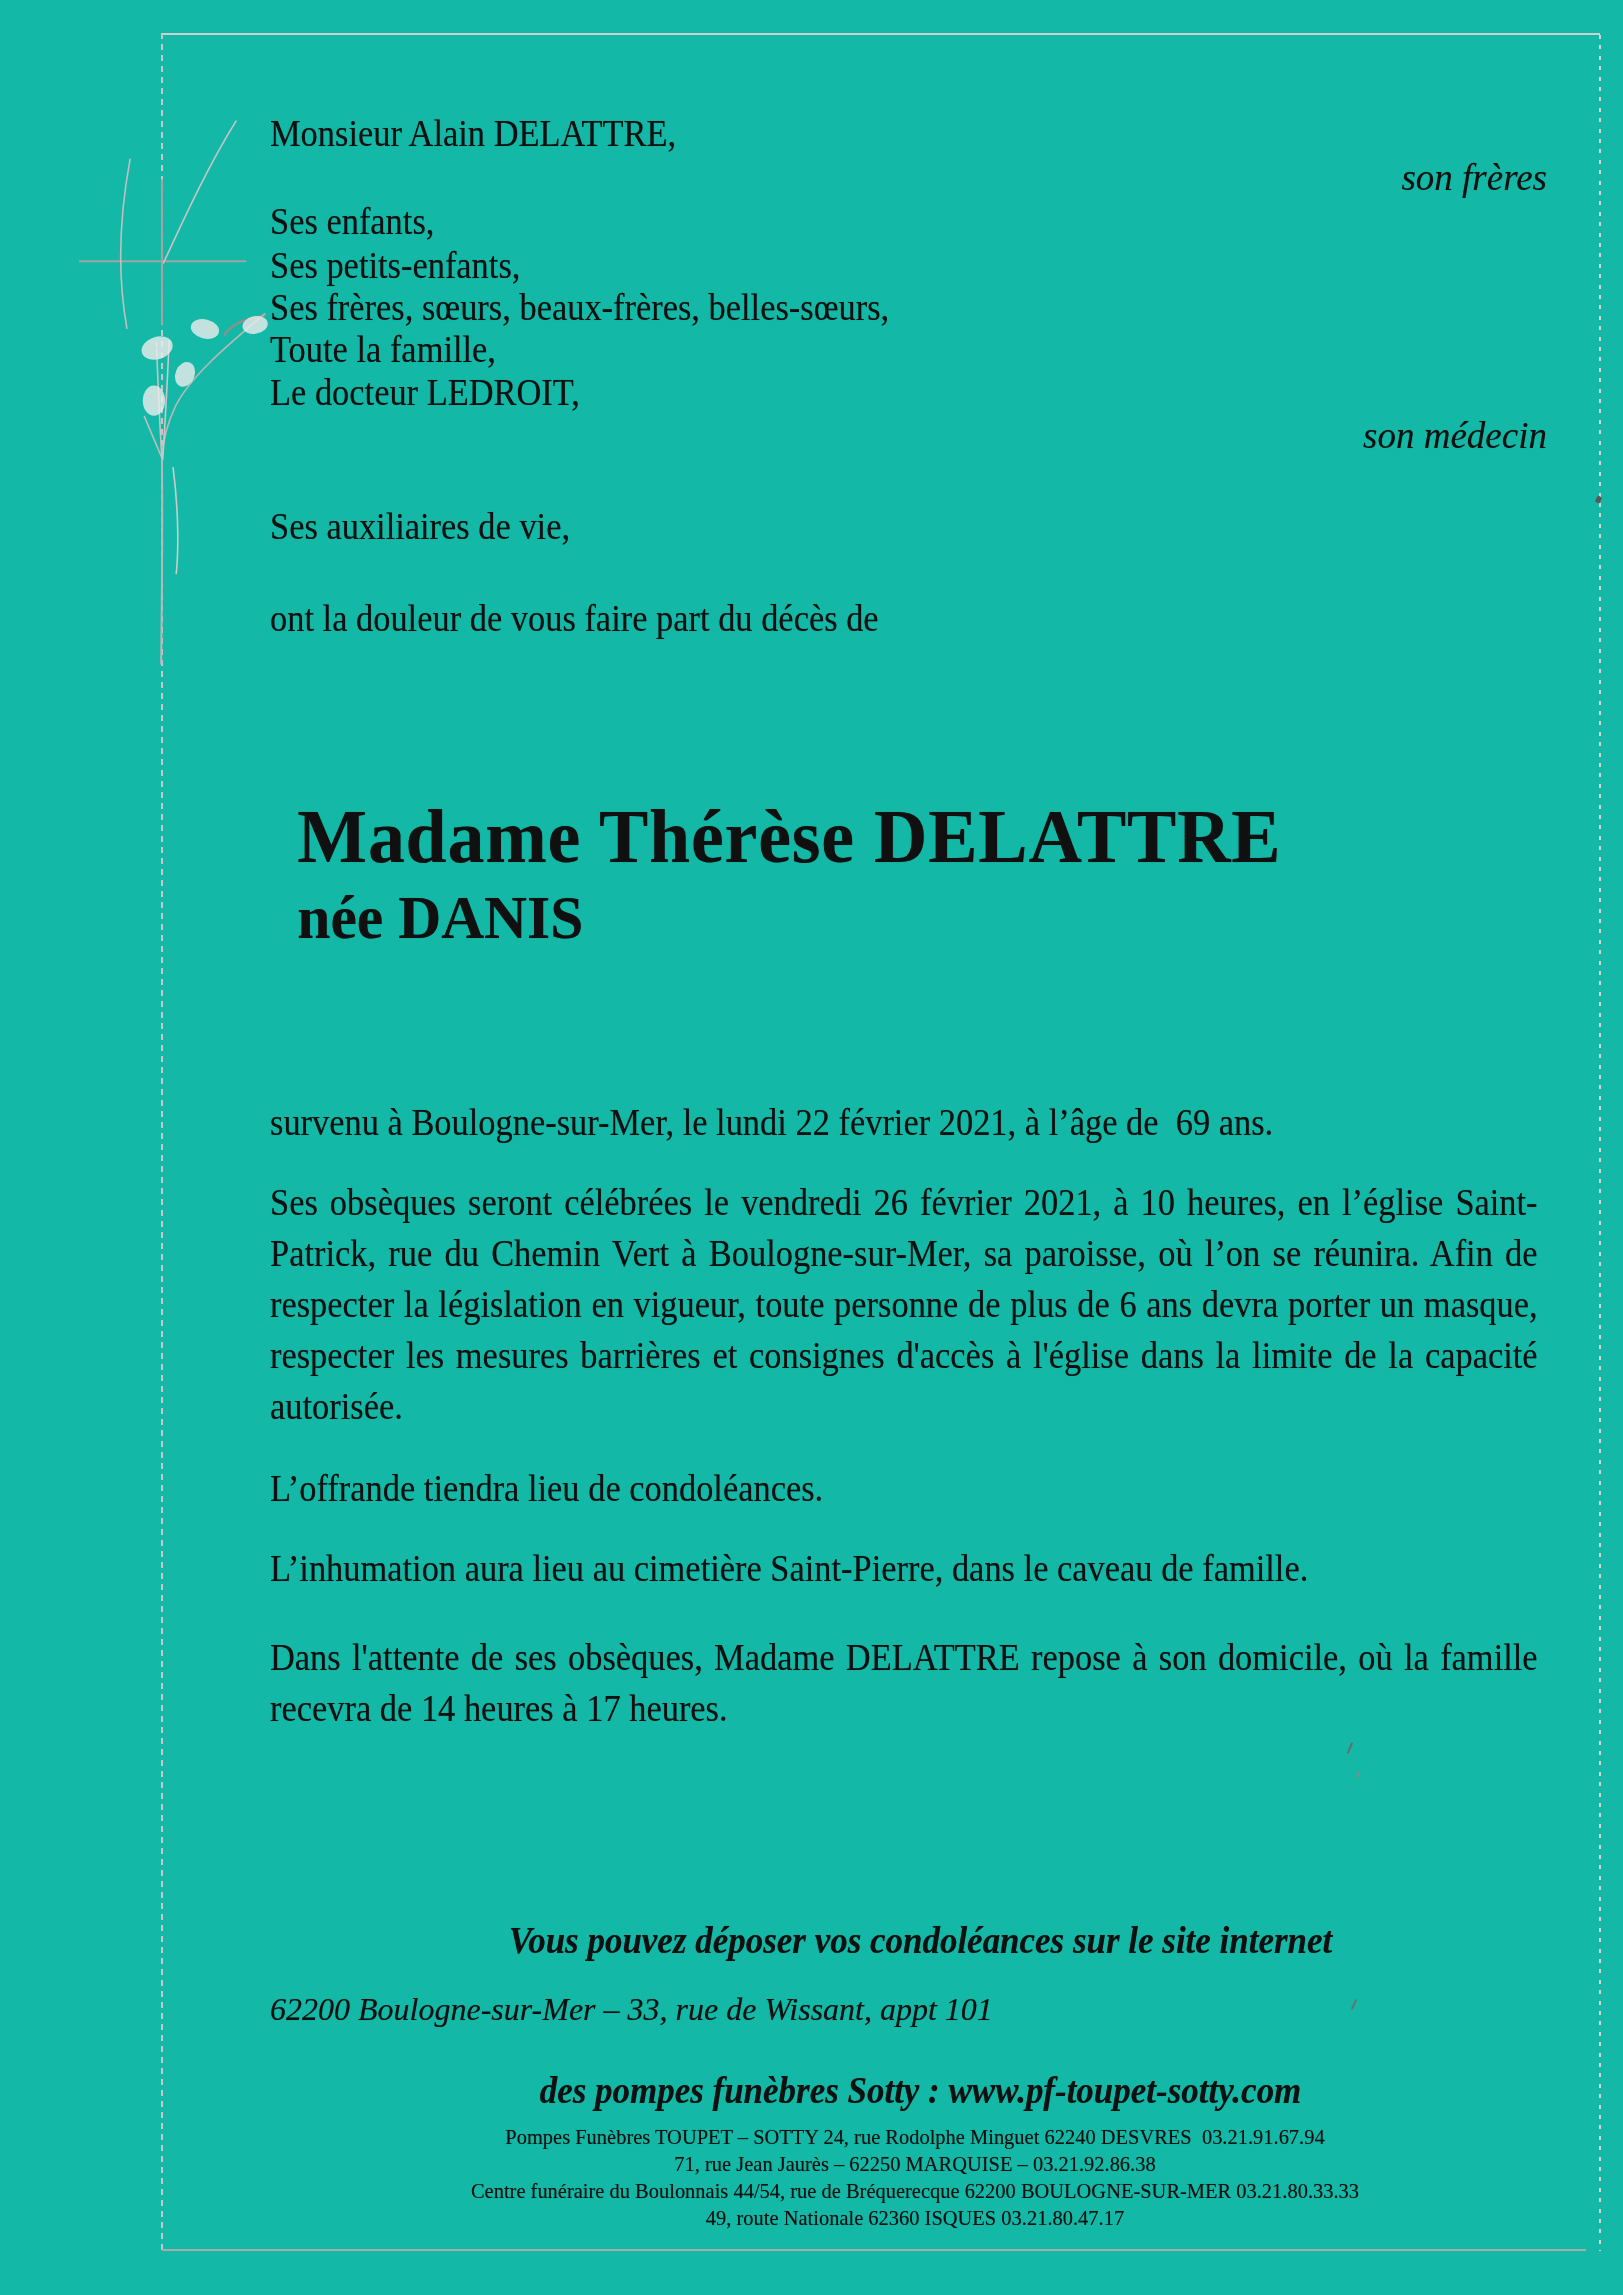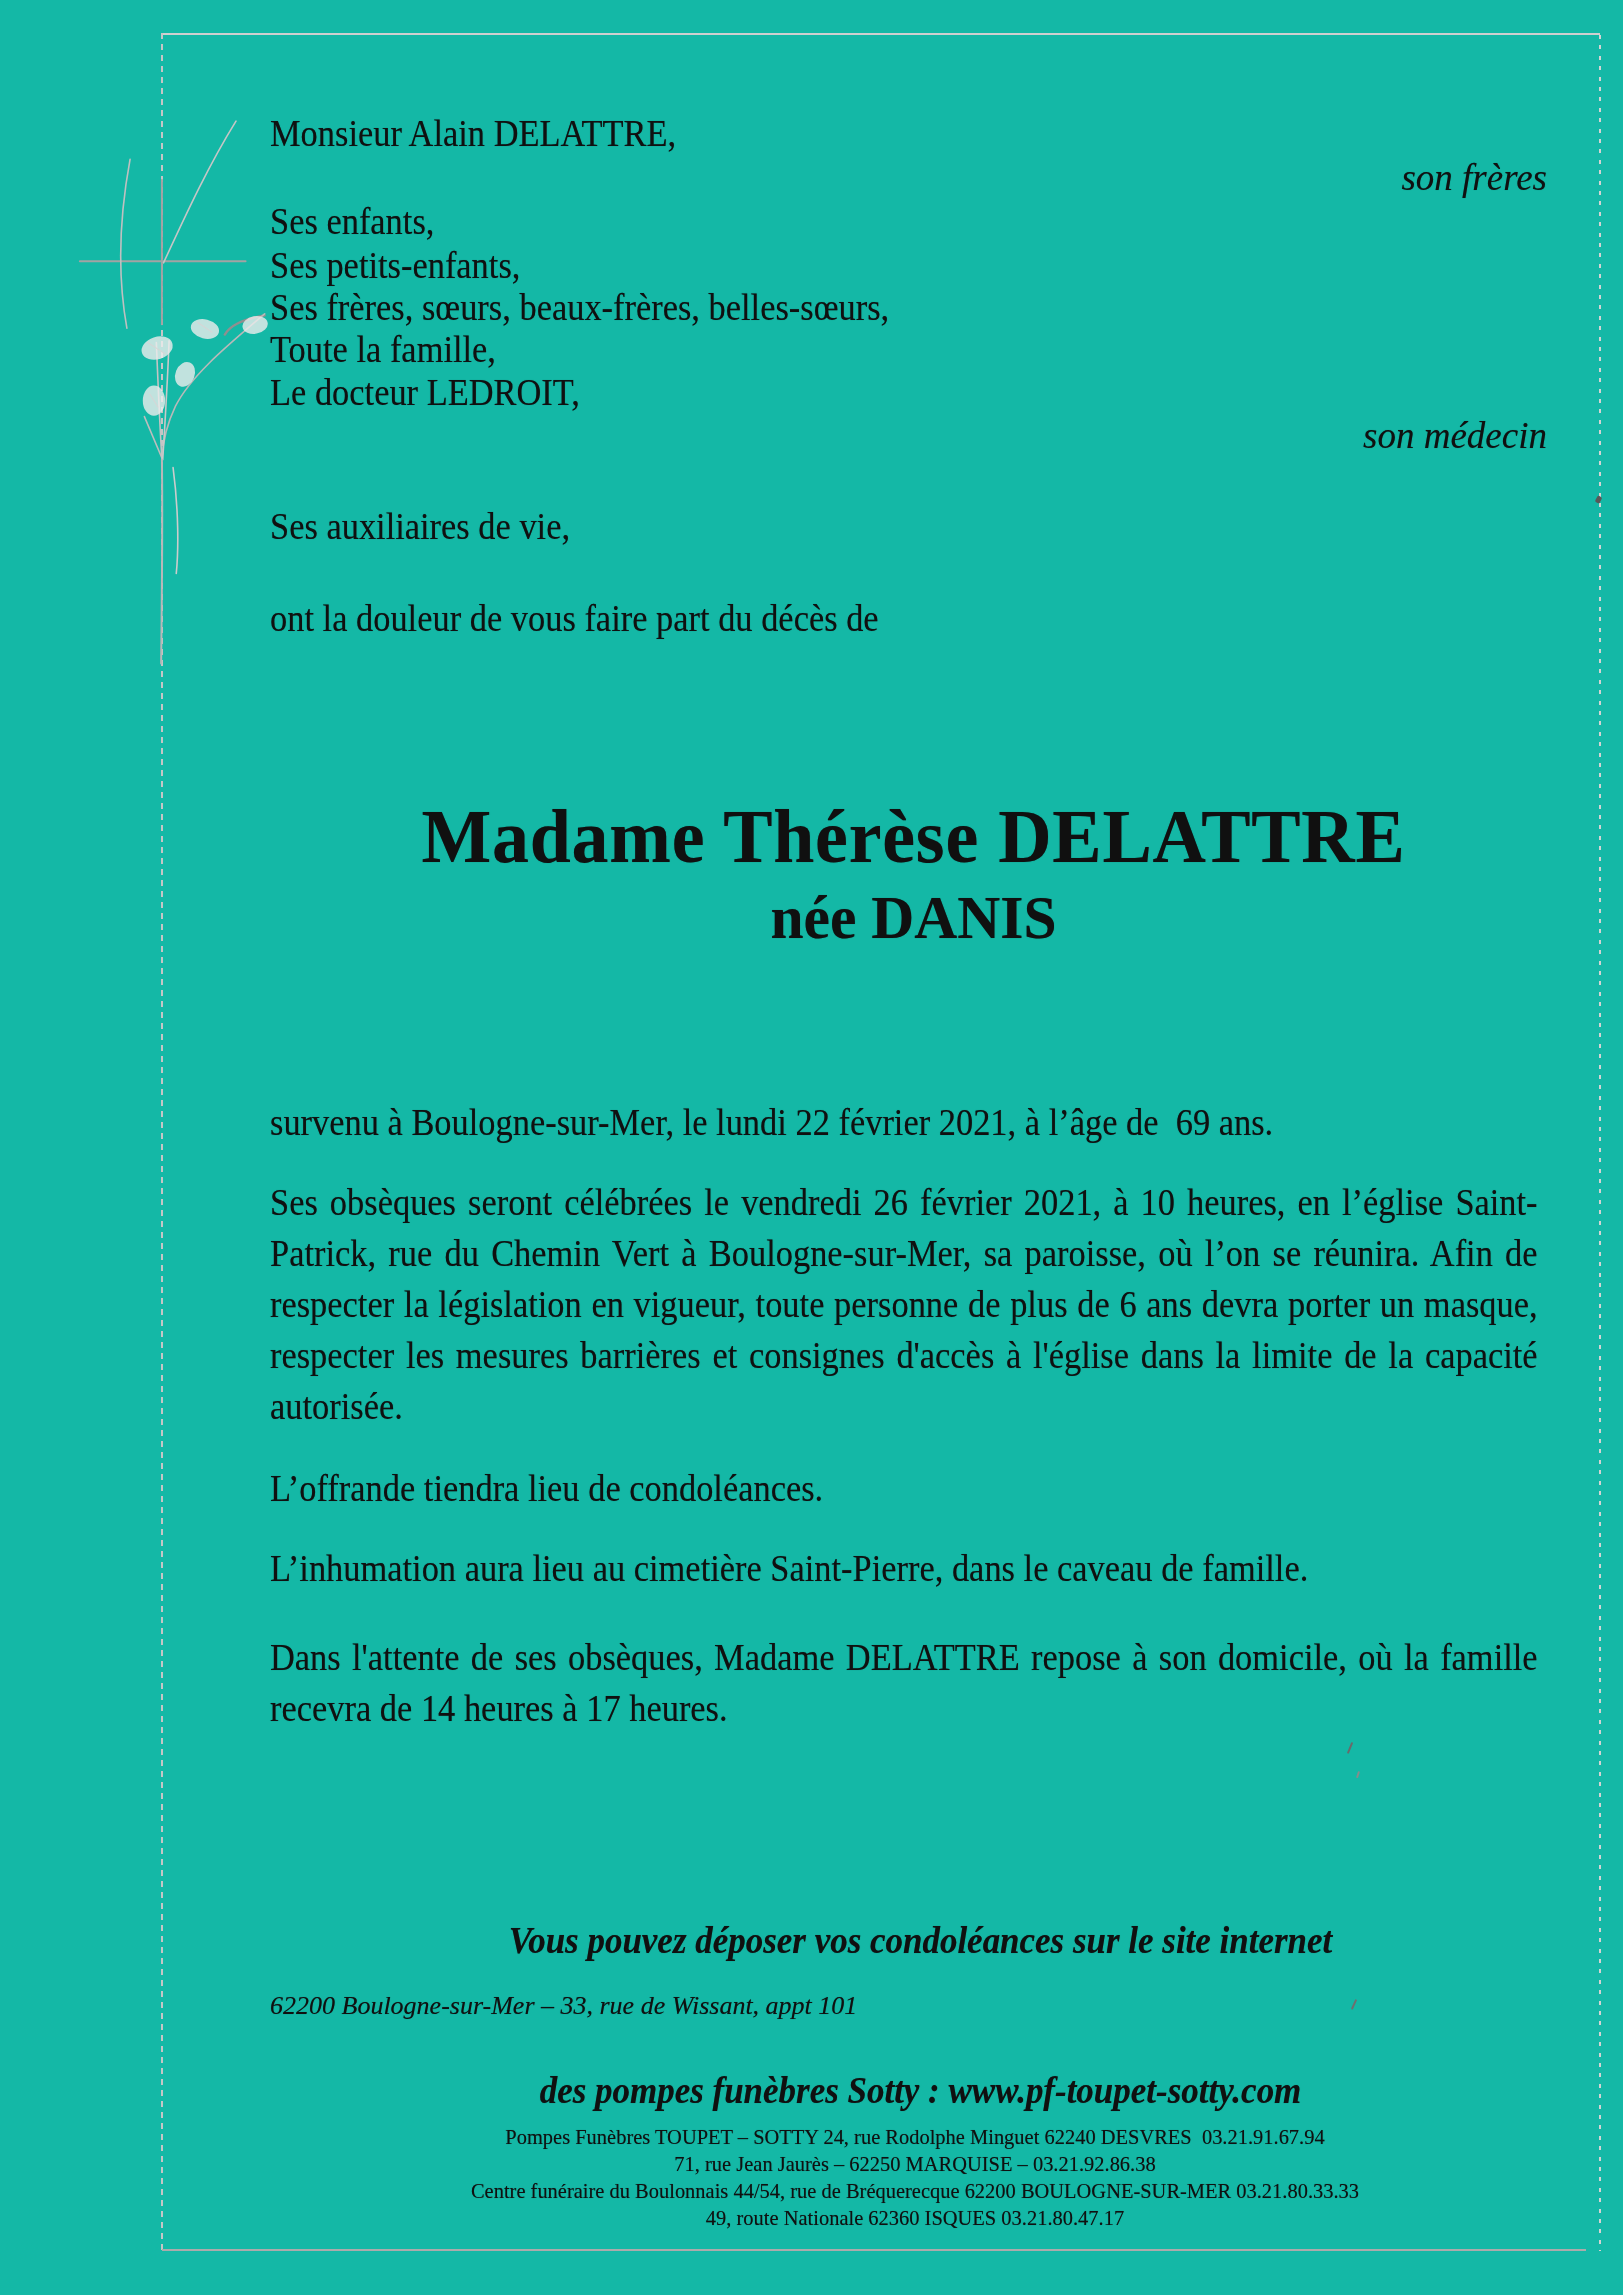--- a/index.html
+++ b/index.html
@@ -32,35 +32,35 @@
   .line{ position:absolute; left:270px; font-size:37px; white-space:pre; }
   .squeeze{ transform:scaleX(.93); transform-origin:0 50%; }
   .rel{
     position:absolute; right:77px; font-style:italic; font-size:37px; white-space:pre;
   }
   .para{
     position:absolute; left:270px; width:1363px;
     font-size:37px; line-height:51px; text-align:justify;
     transform:scaleX(.93); transform-origin:0 0; hyphens:none;
   }
-  .center-col{ position:absolute; left:280px; width:1267px; text-align:center; }
+  .center-col{ position:absolute; left:272px; width:1267px; }
   .deceased-name{
     font-size:77px; font-weight:bold; letter-spacing:0.8px;
     transform:scaleX(.96); transform-origin:50% 0;
   }
   .maiden-name{
     font-size:62px; font-weight:bold;
     transform:scaleX(.96); transform-origin:50% 0;
   }
   .condolences{
     position:absolute; left:303px; width:1235px; text-align:center;
     font-size:38px; font-weight:bold; font-style:italic; line-height:50px;
     transform:scaleX(.92); transform-origin:50% 0; white-space:pre;
   }
-  .address{ position:absolute; left:270px; font-style:italic; font-size:26px; white-space:pre; }
+  .address{ position:absolute; left:270px; font-style:italic; font-size:32px; white-space:pre; }
   .footer{
     position:absolute; left:270px; width:1290px; top:2123px;
     text-align:center; font-size:22px; line-height:27px;
     transform:scaleX(.93); transform-origin:50% 0;
   }
   .footer div{ white-space:pre; }
 
   
   .speck{ position:absolute; background:#585858; border-radius:1.6px; }
   .speck-a{ left:1596px; top:496px; width:4.8px; height:7.2px; transform:rotate(28deg); }

